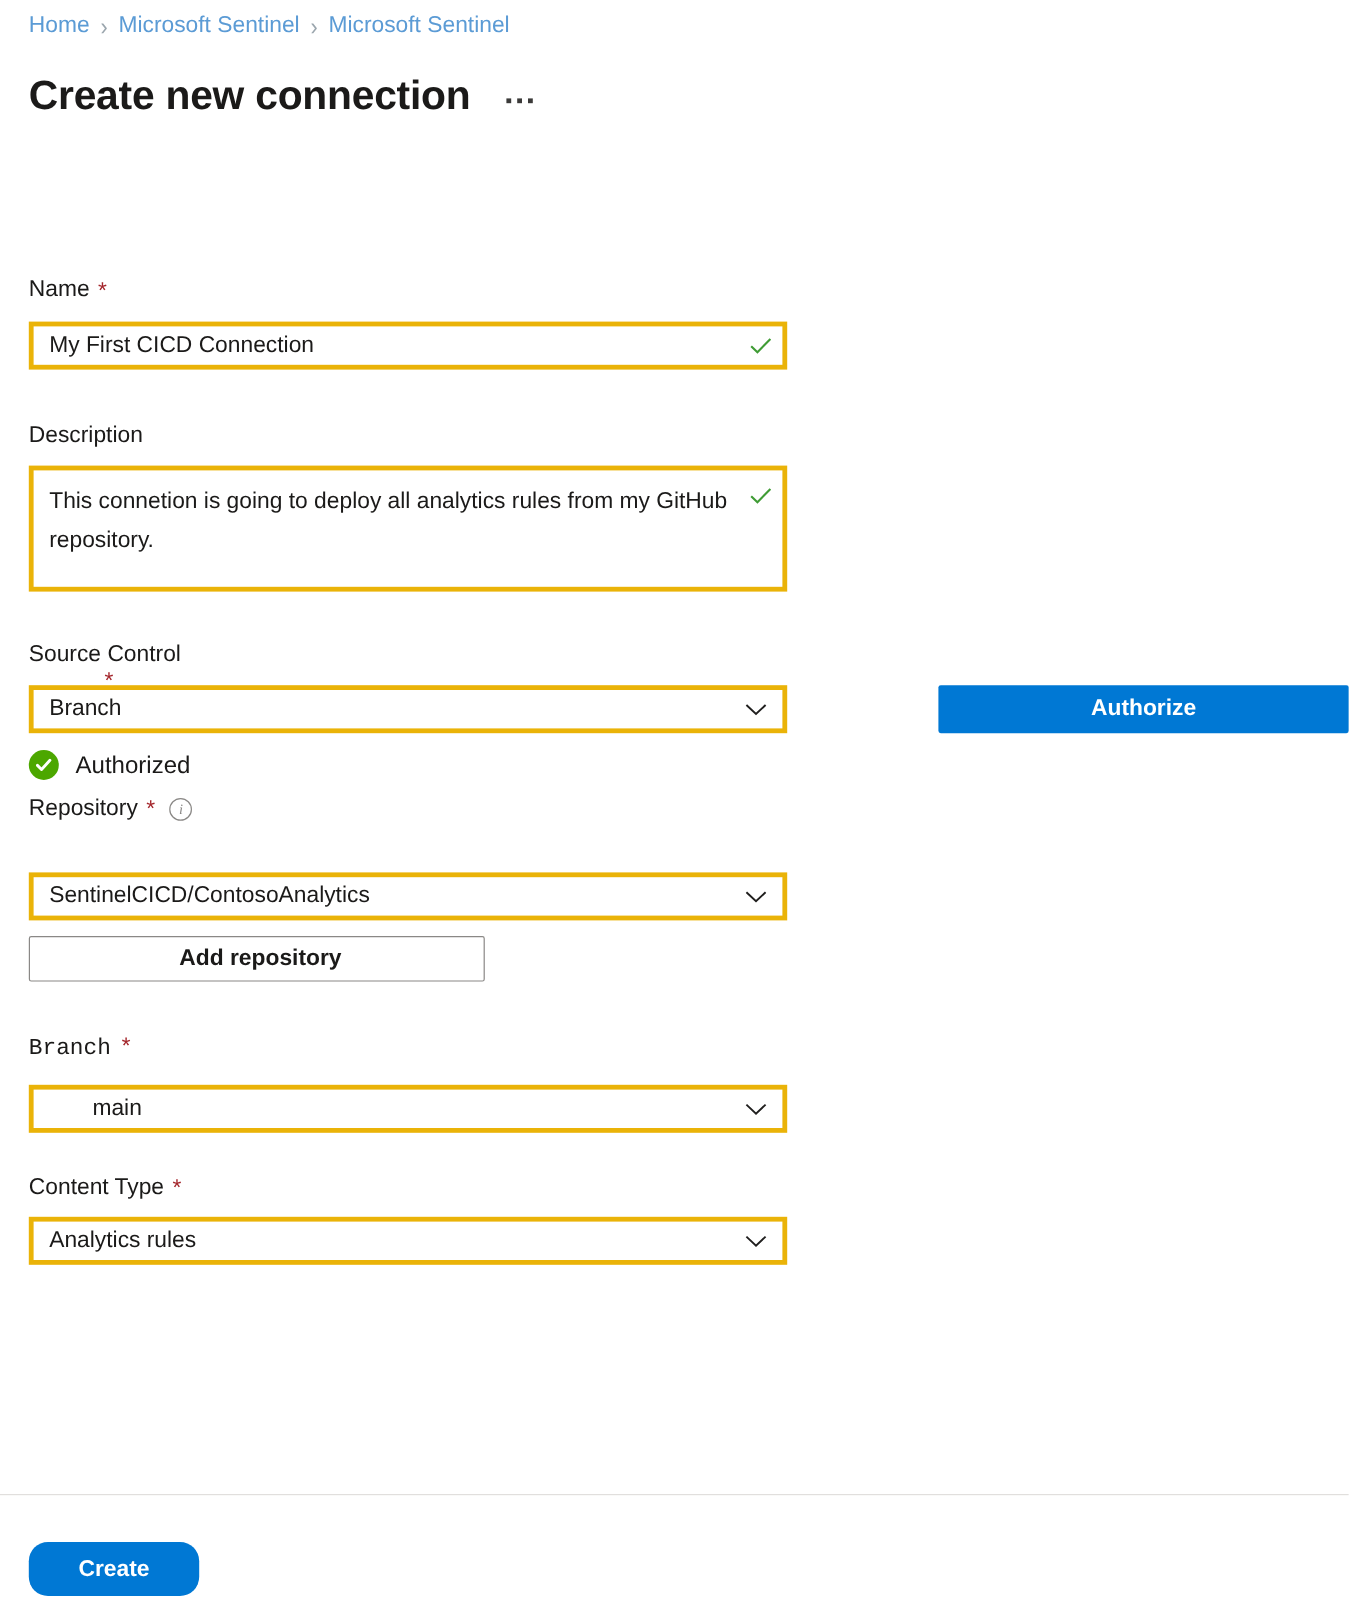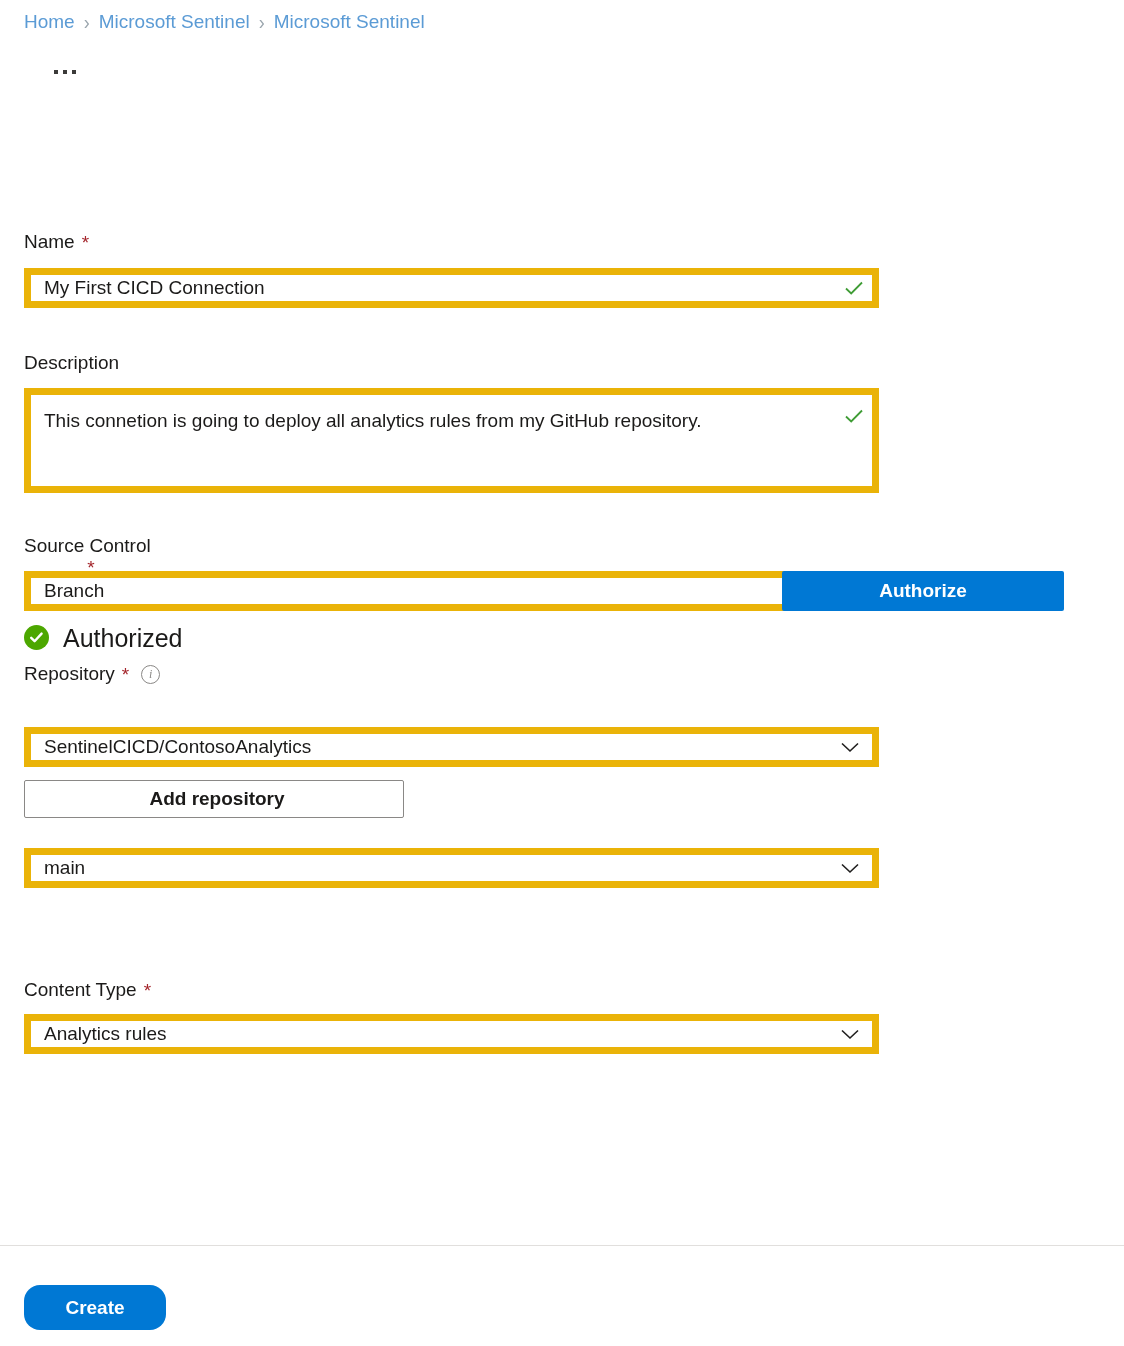--- a/index.html
+++ b/index.html
@@ -107,24 +107,24 @@
     font-family: "Liberation Serif", serif;
     display: inline-flex;
     align-items: center;
     justify-content: center;
     line-height: 1;
   }
 
   .ctrl {
     position: absolute;
     box-sizing: border-box;
-    border: 7px solid #eab308;
+    border: 4px solid #eab308;
     background: #ffffff;
     left: 24px;
-    width: 855px;
+    width: 632px;
     height: 40px;
     display: flex;
     align-items: center;
   }
   .ctrl .val {
     font-size: 19px;
     color: #1b1a19;
     padding-left: 13px;
     flex: 1;
     white-space: nowrap;
@@ -179,21 +179,21 @@
     font-size: 19px;
     font-weight: 700;
     font-family: "Liberation Sans", sans-serif;
     cursor: pointer;
     display: flex;
     align-items: center;
     justify-content: center;
   }
   #authorize-button {
     left: 782px;
-    width: 282px;
+    width: 342px;
     height: 40px;
   }
 
   
   .status-row {
     position: absolute;
     left: 24px;
     display: flex;
     align-items: center;
   }
@@ -203,21 +203,21 @@
     border-radius: 50%;
     background: #4ca700;
     display: flex;
     align-items: center;
     justify-content: center;
     flex: none;
   }
   .status-icon svg { display: block; }
   .status-text {
     margin-left: 14px;
-    font-size: 25px;
+    font-size: 20px;
     color: #1b1a19;
     line-height: 24px;
   }
 
   
   .btn-secondary {
     position: absolute;
     box-sizing: border-box;
     background: #ffffff;
     border: 1px solid #8a8886;
@@ -261,20 +261,21 @@
 
 <div class="breadcrumb">
   <span class="crumb link">Home</span>
   <span class="crumb-sep">›</span>
   <span class="crumb link">Microsoft Sentinel</span>
   <span class="crumb-sep">›</span>
   <span class="crumb link">Microsoft Sentinel</span>
 </div>
 
 <div class="title-row">
+  <div class="page-title">Create new connection</div>
   <div class="ellipsis-btn">
     <i></i>
     <i></i>
     <i></i>
   </div>
 </div>
 
 <div class="form">
 
   <div class="field-label" style="left:24px; top:230px;">
@@ -337,21 +338,21 @@
           <path d="M4 8.5 L12 16 L20 8.5" fill="none" stroke="#201f1e" stroke-width="1.6"></path>
         </svg>
     </span>
   </div>
   <button class="btn-secondary" id="add-repository-button" style="top:780px;padding-left:12px;">Add repository</button>
 
   <div class="field-label" style="left:24px; top:861px;font-family:Liberation Mono, monospace;">
     <span>Branch</span>
     <span class="req">*</span>
   </div>
-  <div class="ctrl" style="top:848px;">
+  <div class="ctrl" style="top:904px;padding-left:36px;">
     <span class="val">main</span>
     <span class="chev">
       <svg width="24" height="24" viewBox="0 0 24 24">
           <path d="M4 8.5 L12 16 L20 8.5" fill="none" stroke="#201f1e" stroke-width="1.6"></path>
         </svg>
     </span>
   </div>
 
   <div class="field-label" style="left:24px; top:978px;">
     <span>Content Type</span>

